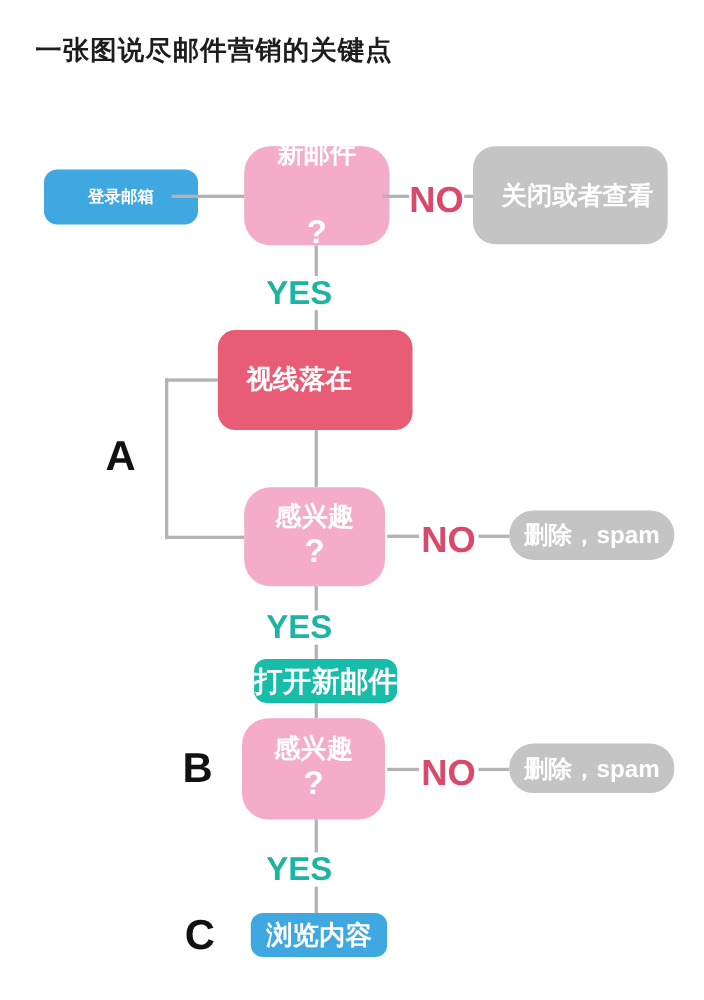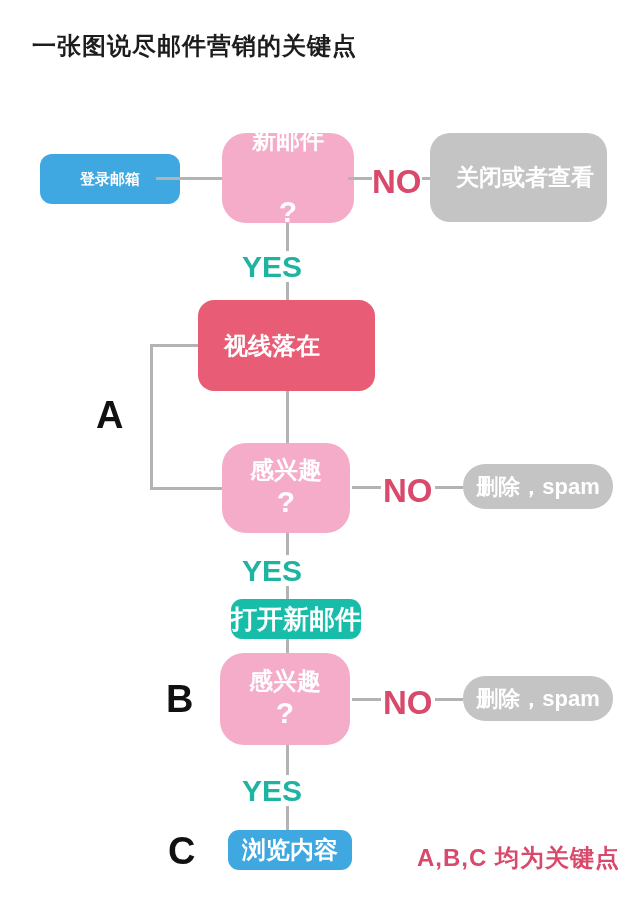--- a/index.html
+++ b/index.html
@@ -113,15 +113,14 @@
   <div class="vline" style="left:286px;top:745px;width:3px;height:30px;"></div>
   <div class="yes" style="left:242px;top:774px;">YES</div>
   <div class="vline" style="left:286px;top:806px;width:3px;height:24px;"></div>
 
   <div class="node blue center" style="left:228px;top:830px;width:124px;height:40px;border-radius:11px;font-size:24px;">
     <span>浏览内容</span>
   </div>
 
   <div class="keyletter" style="left:168px;top:830px;">C</div>
 
-  <div class="keynote" style="left:417px;top:842px;">A,B,C 均为关键点</div>
 
 </div>
 
 </body></html>

